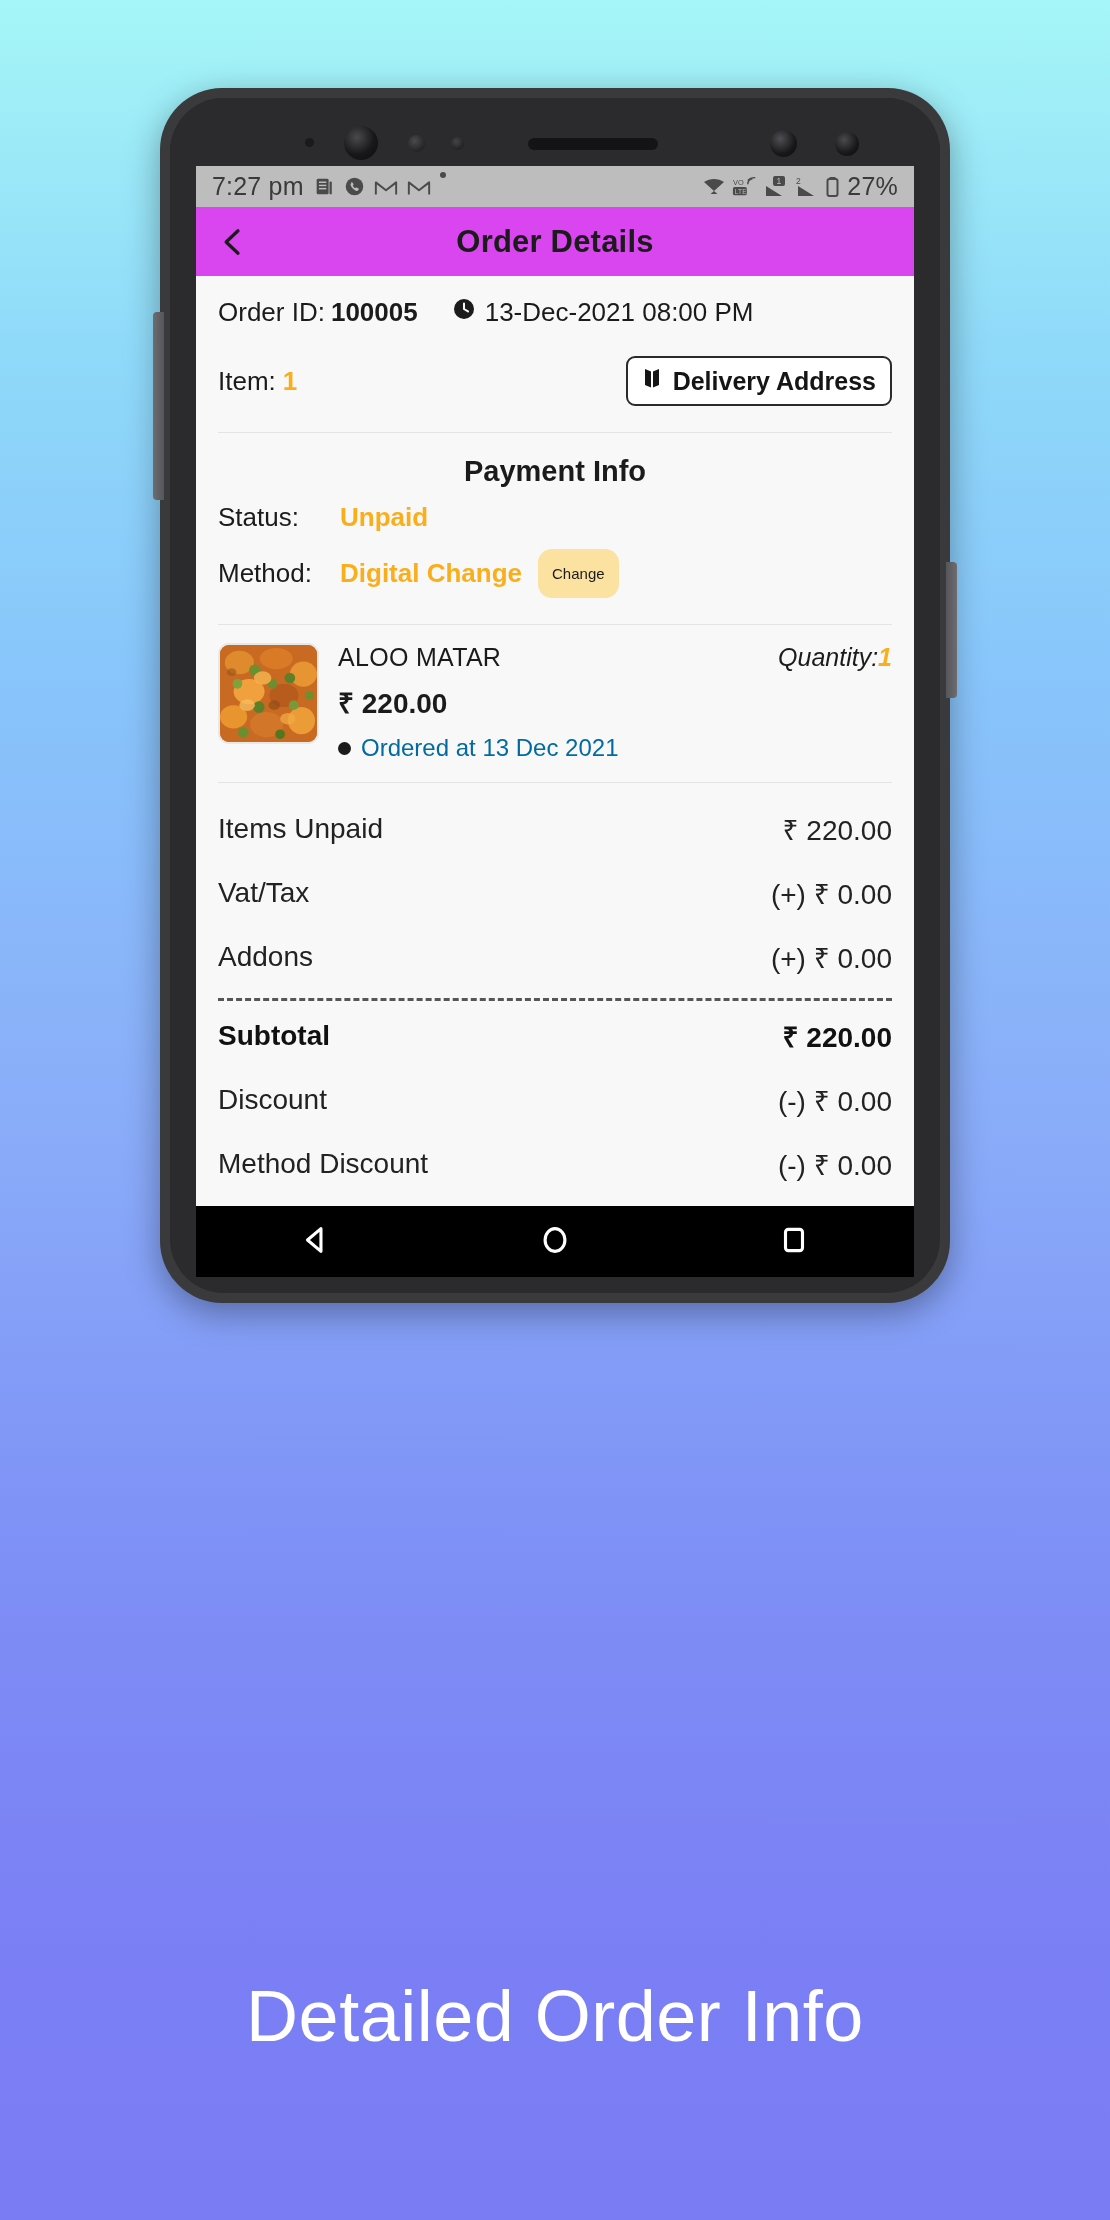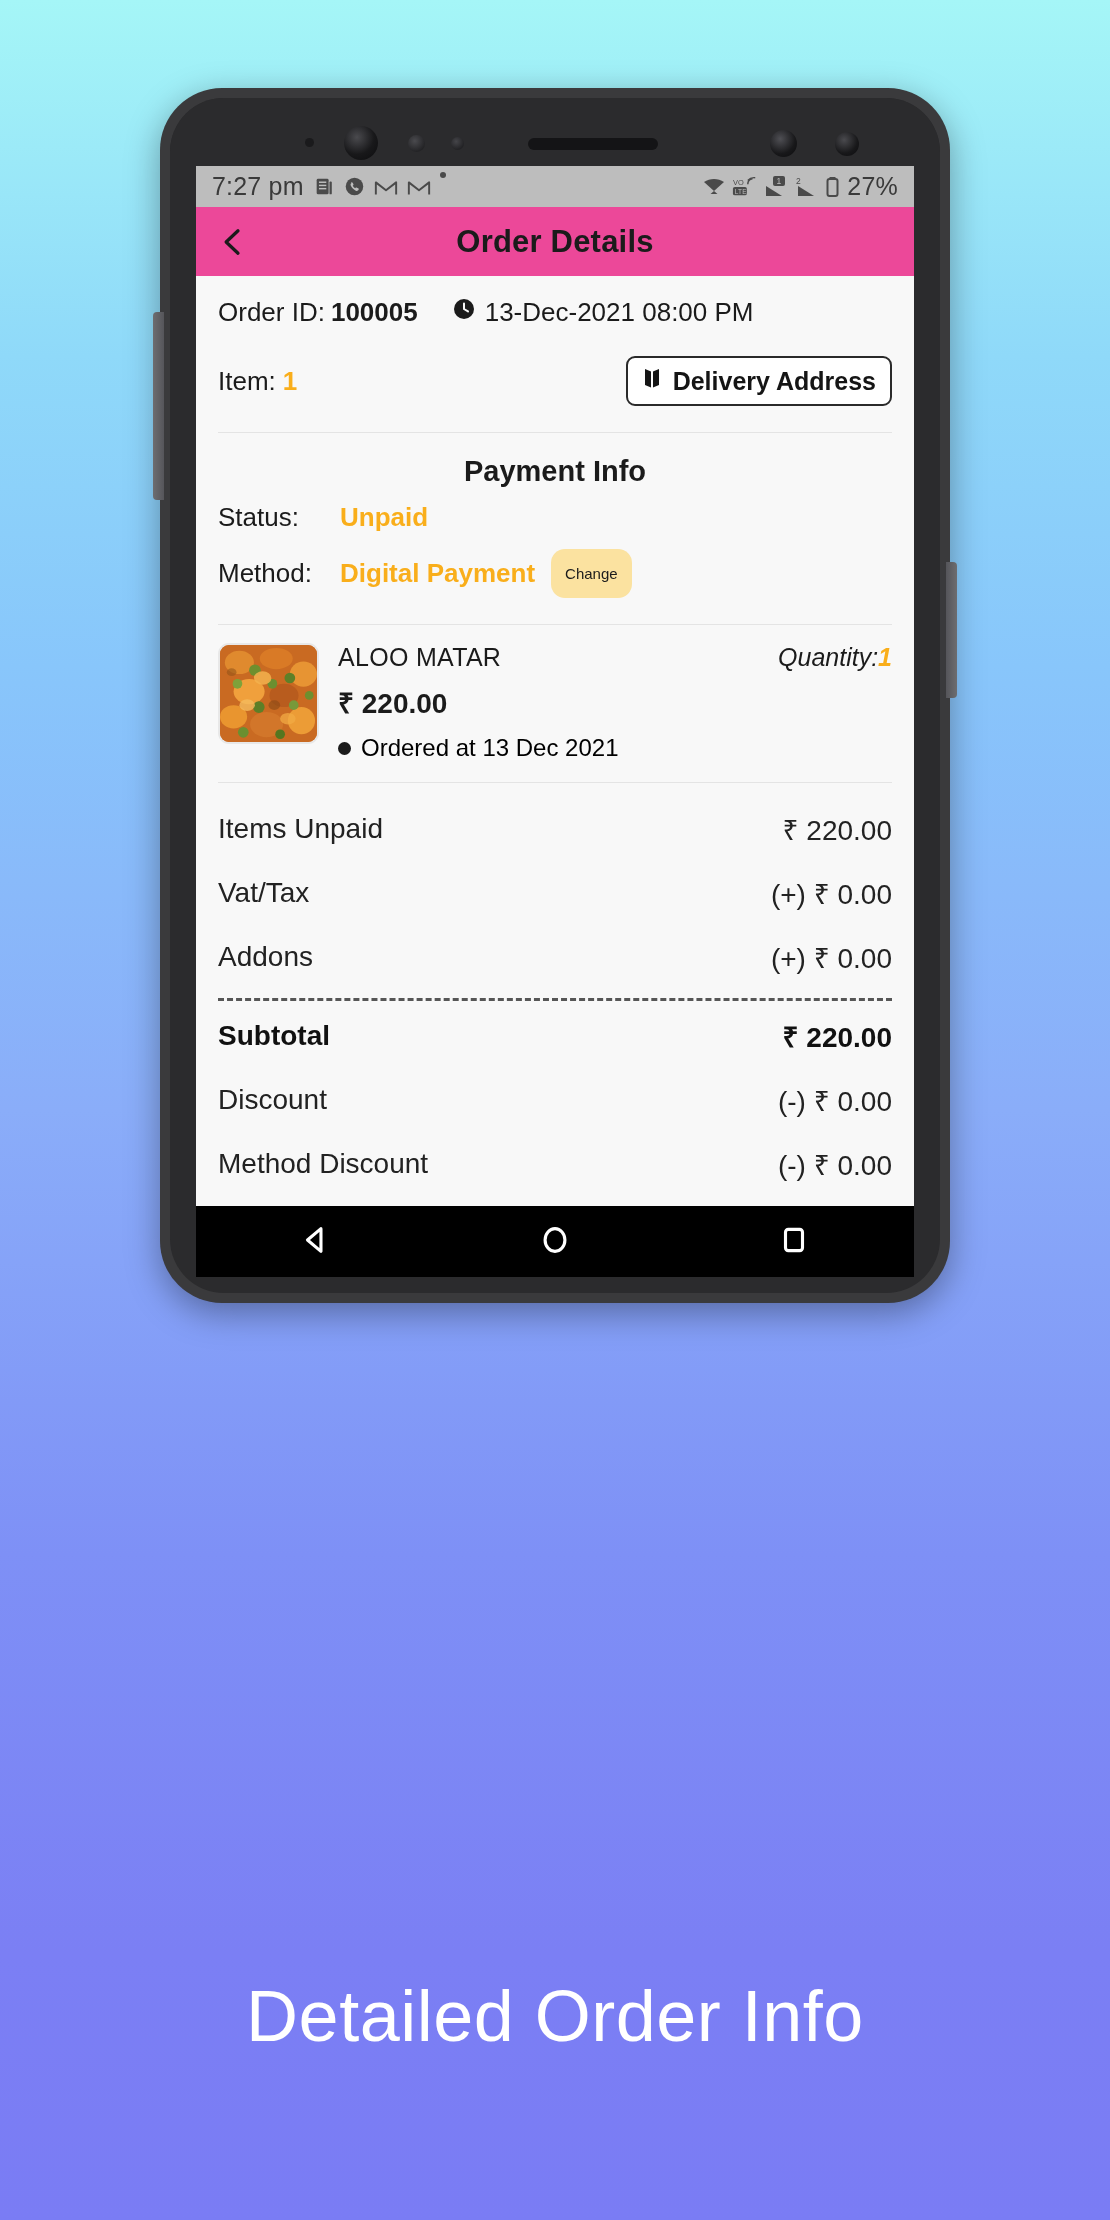--- a/index.html
+++ b/index.html
@@ -56,21 +56,21 @@
     padding:0 16px; color:#3a3a3a; font-size:25px; letter-spacing:.2px;
   }
   .sb-left { display:flex; gap:9px; }
   .sb-right { margin-left:auto; display:flex; align-items:center; gap:6px; }
   .sb-ico { display:inline-flex; align-items:center; }
   .sb-dot { width:6px; height:6px; border-radius:50%; background:#4a4a4a; display:inline-block; }
   .sb-pct { font-size:25px; color:#3a3a3a; margin-left:1px; }
 
   
   .appbar {
-    height:69px; background:#ec4899; display:flex; align-items:center;
+    height:69px; background:#d946ef; display:flex; align-items:center;
     padding:0 22px; position:relative;
   }
   .back-chevron { width:30px; height:30px; display:block; }
   .appbar-title {
     position:absolute; left:0; right:0; text-align:center;
     font-size:31px; font-weight:bold; color:#1b1b1b; letter-spacing:.2px;
     pointer-events:none;
   }
 
   .content { background:#F8F8F8; }
@@ -114,21 +114,21 @@
   .food-img {
     width:101px; height:101px; border-radius:11px; flex:none; overflow:hidden;
     background:#d5762a; position:relative; border:2px solid #e8e8e8;
   }
   .food-body { flex:1; min-width:0; }
   .food-top { display:flex; align-items:flex-start; }
   .food-name { font-size:25px; color:#1b1b1b; font-weight:normal; letter-spacing:.3px; }
   .food-qty { margin-left:auto; font-size:25px; color:#1b1b1b; white-space:nowrap;font-style:italic; }
   .food-qty b { color:#F9AE1B; font-weight:bold; }
   .food-price { font-size:28px; font-weight:bold; color:#1b1b1b; margin-top:11px; }
-  .food-ordered { display:flex; align-items:center; gap:10px; margin-top:13px; font-size:24px; color:#000000; }
+  .food-ordered { display:flex; align-items:center; gap:10px; margin-top:13px; font-size:24px; color:#0369a1; }
   .food-bullet { width:13px; height:13px; border-radius:50%; background:#1b1b1b; display:inline-block; }
 
   
   .bill { padding:14px 22px 0; }
   .bill-row { display:flex; align-items:center; padding:13px 0; font-size:28px; color:#222; }
   .bill-row .k { }
   .bill-row .v { margin-left:auto; }
   .bill-row.bold { font-weight:bold; color:#111;gap:44px; }
   .dashed { border-top:3px dashed #3a3a3a; margin:9px 0 3px; opacity:.85; }
 
@@ -277,21 +277,21 @@
       <div class="hr"></div>
 
       <div class="sect">
         <div class="pay-title">Payment Info</div>
         <div class="pay-row">
           <span class="pay-key">Status:</span>
           <span class="pay-val">Unpaid</span>
         </div>
         <div class="pay-row">
           <span class="pay-key">Method:</span>
-          <span class="pay-val">Digital Payment</span>
+          <span class="pay-val">Digital Change</span>
           <span class="chip-change">Change</span>
         </div>
         <div class="pay-pad-bottom"></div>
       </div>
 
       <div class="hr"></div>
 
       <div class="sect">
         <div class="food">
           <div class="food-img">

